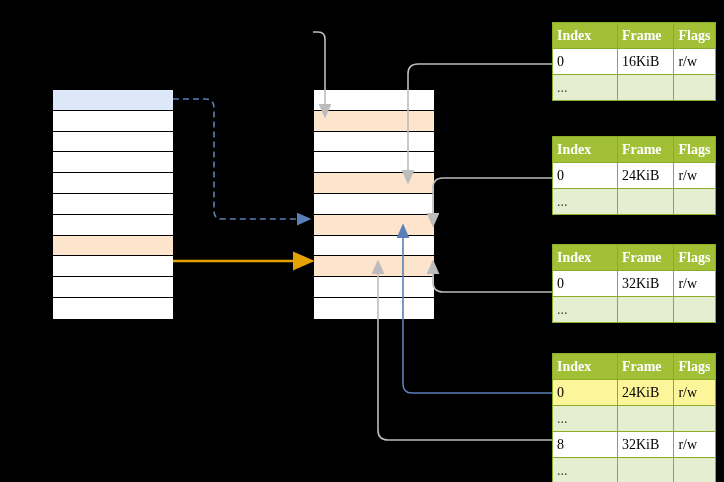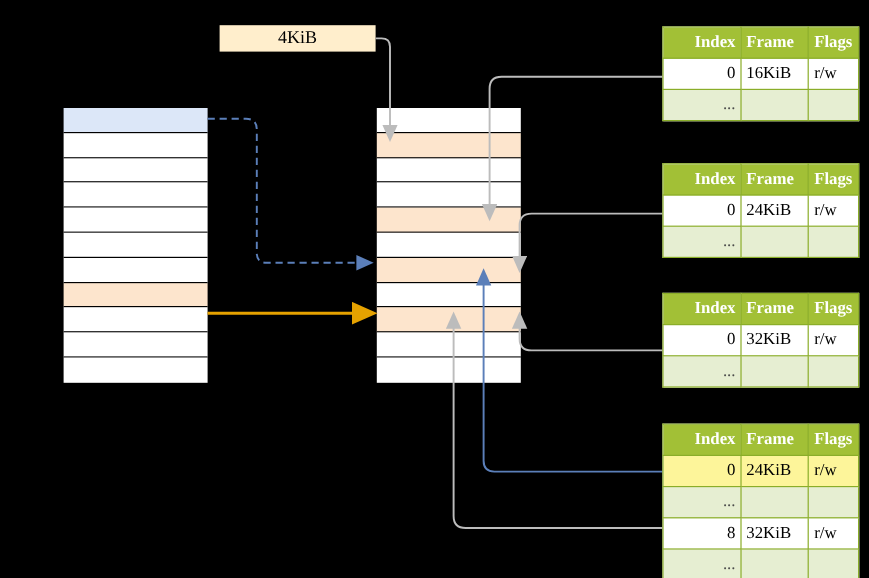--- a/index.html
+++ b/index.html
@@ -83,35 +83,34 @@
   }
   .ptable th {
     background: #a2c036;
     color: #ffffff;
     font-weight: bold;
     border-color: #8aad29;
   }
   .ptable td { background: #ffffff; }
   .ptable tr.alt td { background: #e6eed2; color: #4a4a4a; }
   .ptable td.hl { background: #fdf59a; }
-  .ptable .c-index { width: 80px; text-align: right; }
+  .ptable .c-index { width: 80px; }
   .ptable .c-frame { width: 62px; }
   .ptable .c-flags { width: 42px; }
 
   #ptable-1 { left: 552px; top: 22px; }
   #ptable-2 { left: 552px; top: 136px; }
   #ptable-3 { left: 552px; top: 244px; }
   #ptable-4 { left: 552px; top: 353px; }
 </style>
 </head>
 <body>
 
 <div id="stage">
 
-  <div class="tag-box">4KiB</div>
 
   <div class="col" id="col-left">
       <div class="cell blue"></div>
       <div class="cell"></div>
       <div class="cell"></div>
       <div class="cell"></div>
       <div class="cell"></div>
       <div class="cell"></div>
       <div class="cell"></div>
       <div class="cell peach"></div>

